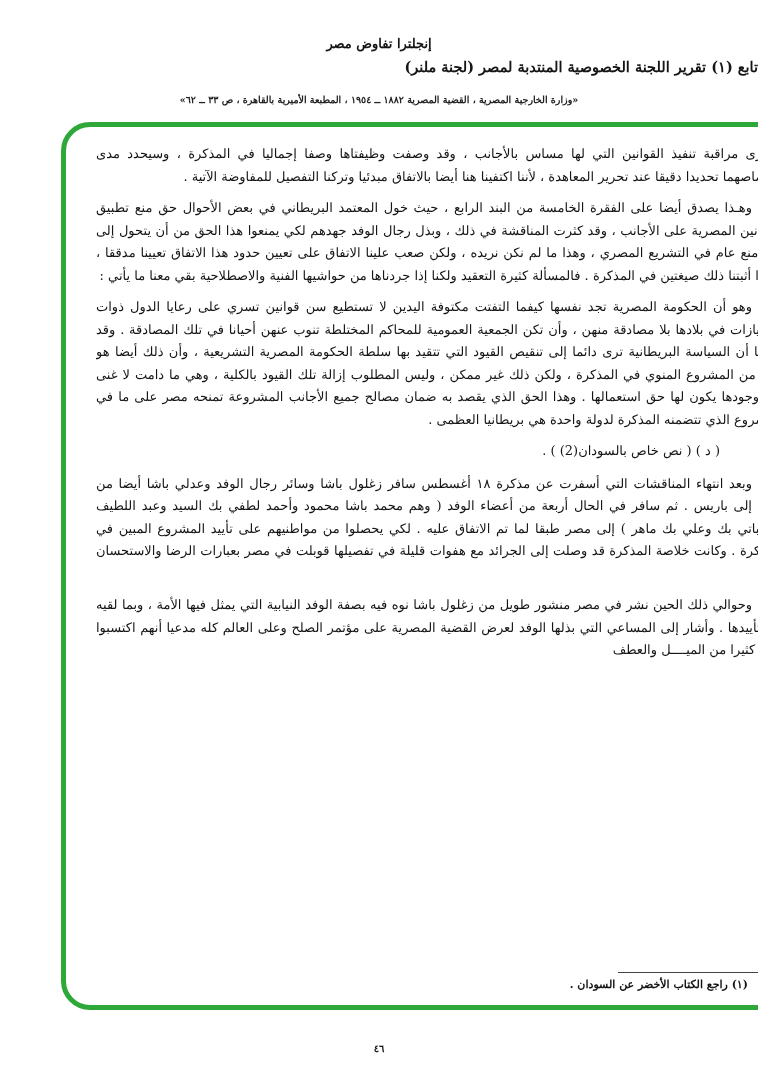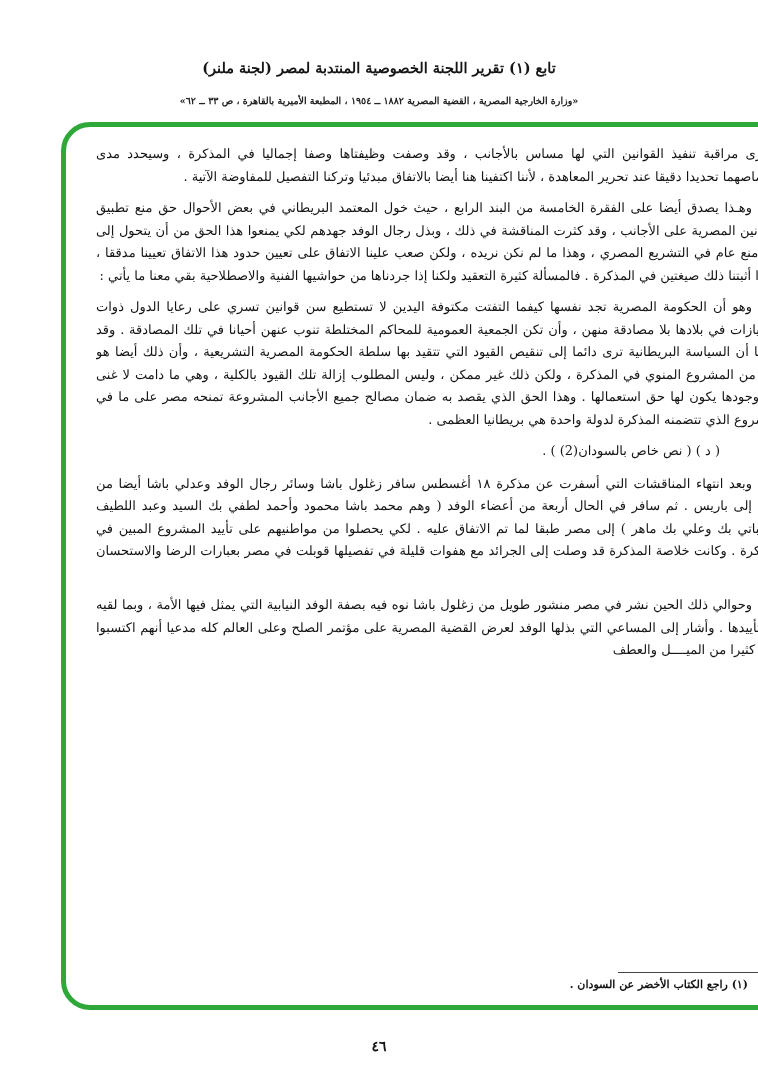--- a/index.html
+++ b/index.html
@@ -23,21 +23,22 @@
     padding-top: 36px;
   }
   .header .title {
     font-size: 13px;
     font-weight: bold;
     letter-spacing: 0.5px;
   }
   .header .subtitle {
     font-size: 14.5px;
     font-weight: bold;
-    margin-top: 23px;
+    margin-top: 7px;
+    text-align: right;
   }
   .header .source {
     font-size: 9.5px;
     font-weight: bold;
     margin-top: 19px;
     color: #222;
   }
   .content-box {
     position: absolute;
     left: 61px;
@@ -93,30 +94,31 @@
     font-size: 11px;
     font-weight: bold;
     padding-right: 34px;
   }
   .page-number {
     position: absolute;
     bottom: 24px;
     left: 0;
     width: 100%;
     text-align: center;
-    font-size: 14px;
+    font-size: 10px;
     font-weight: bold;
   }
 </style>
 </head>
 <body>
 
 <div class="page">
 
   <div class="header">
+    <div class="title">إنجلترا تفاوض مصر</div>
     <div class="subtitle">تابع (١) تقرير اللجنة الخصوصية المنتدبة لمصر (لجنة ملنر)</div>
     <div class="source">«وزارة الخارجية المصرية ، القضية المصرية ١٨٨٢ ــ ١٩٥٤ ، المطبعة الأميرية بالقاهرة ، ص ٣٣ ــ ٦٢»</div>
   </div>
 
   <div class="content-box" style="border-color: rgb(47, 168, 58);">
     <div class="text-flow">
       <p class="para no-indent">الأخرى مراقبة تنفيذ القوانين التي لها مساس بالأجانب ، وقد وصفت وظيفتاها وصفا إجماليا في المذكرة ، وسيحدد مدى اختصاصهما تحديدا دقيقا عند تحرير المعاهدة ، لأننا اكتفينا هنا أيضا بالاتفاق مبدئيا وتركنا التفصيل للمفاوضة الآتية .</p>
       <p class="para">وهـذا يصدق أيضا على الفقرة الخامسة من البند الرابع ، حيث خول المعتمد البريطاني في بعض الأحوال حق منع تطبيق القوانين المصرية على الأجانب ، وقد كثرت المناقشة في ذلك ، وبذل رجال الوفد جهدهم لكي يمنعوا هذا الحق من أن يتحول إلى حق منع عام في التشريع المصري ، وهذا ما لم نكن نريده ، ولكن صعب علينا الاتفاق على تعيين حدود هذا الاتفاق تعيينا مدققا ، ولهذا أثبتنا ذلك صيغتين في المذكرة . فالمسألة كثيرة التعقيد ولكنا إذا جردناها من حواشيها الفنية والاصطلاحية بقي معنا ما يأتي :</p>
       <p class="para">وهو أن الحكومة المصرية تجد نفسها كيفما التفتت مكتوفة اليدين لا تستطيع سن قوانين تسري على رعايا الدول ذوات الامتيازات في بلادها بلا مصادقة منهن ، وأن تكن الجمعية العمومية للمحاكم المختلطة تنوب عنهن أحيانا في تلك المصادقة . وقد قدمنا أن السياسة البريطانية ترى دائما إلى تنقيص القيود التي تتقيد بها سلطة الحكومة المصرية التشريعية ، وأن ذلك أيضا هو جزء من المشروع المنوي في المذكرة ، ولكن ذلك غير ممكن ، وليس المطلوب إزالة تلك القيود بالكلية ، وهي ما دامت لا غنى عن وجودها يكون لها حق استعمالها . وهذا الحق الذي يقصد به ضمان مصالح جميع الأجانب المشروعة تمنحه مصر على ما في المشروع الذي تتضمنه المذكرة لدولة واحدة هي بريطانيا العظمى .</p>
       <p class="para section-d">( د ) ( نص خاص بالسودان(2) ) .</p>

